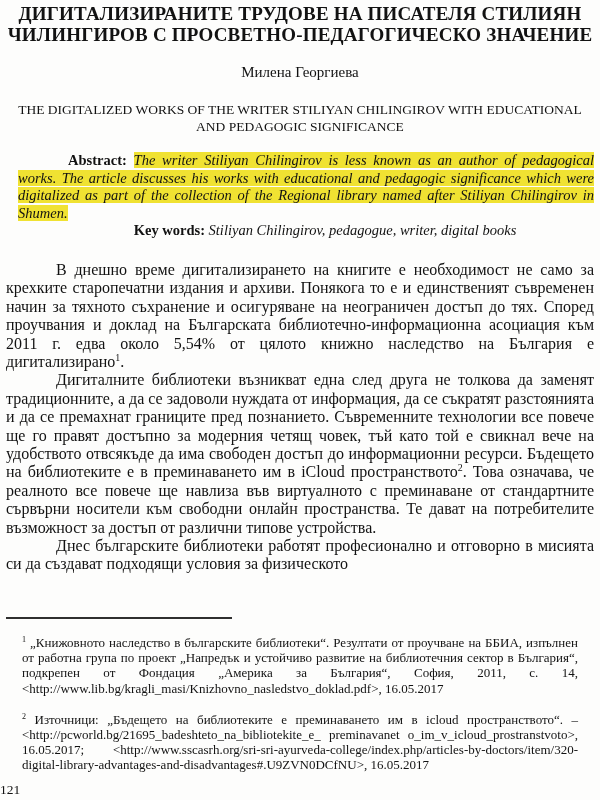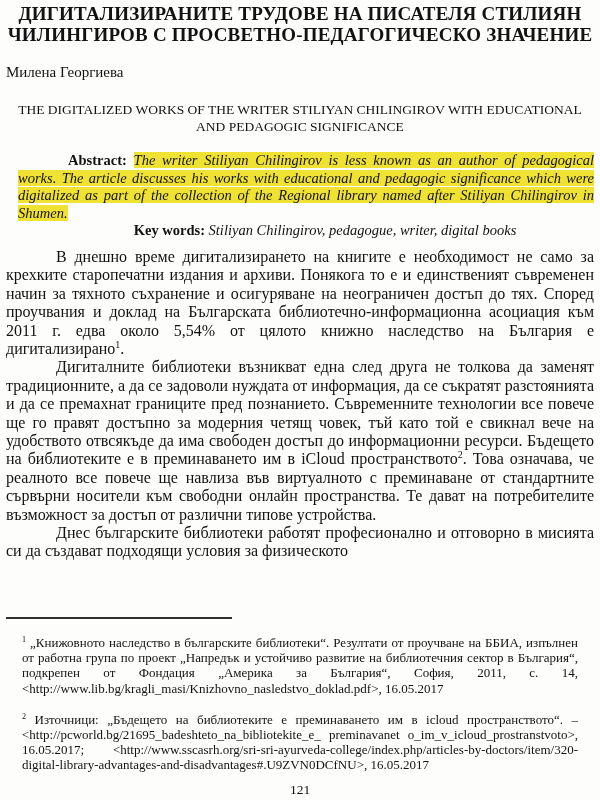--- a/index.html
+++ b/index.html
@@ -13,47 +13,47 @@
     overflow:hidden;
     box-sizing:border-box;
     padding:2px 6px 0 6px;
   }
   .title-bg{
     margin:1px 0 0 0;
     font-size:19px;line-height:21px;
     font-weight:bold;text-align:center;
     letter-spacing:.2px;
   }
-  .author-bg{margin-top:18px;font-size:15px;line-height:18px;text-align:left;}
+  .author-bg{margin-top:18px;font-size:15px;line-height:18px;text-align:center;}
   .title-en{margin-top:21px;font-size:13.5px;line-height:16.5px;text-align:center;}
   .author-en{font-size:13.5px;line-height:16.5px;text-align:center;}
   .abstract{
     margin:17px 0 0 12px;
     font-size:14.5px;line-height:17.6px;
     text-align:justify;text-indent:50px;
   }
   .abstract .lbl,.keywords .lbl{font-weight:bold;font-style:normal;}
   .abs-text{font-style:italic;}
   .keywords{margin:0;font-size:14.5px;line-height:17.6px;text-indent:50px;text-align:center;}
   .kw-text{font-style:italic;}
-  .article-body{margin-top:8px;height:352px;overflow:hidden;}
+  .article-body{margin-top:21px;height:352px;overflow:hidden;}
   .article-body p{
     margin:0;font-size:16px;line-height:18.4px;
     text-align:justify;text-indent:50px;
   }
   sup{font-size:.62em;line-height:0;vertical-align:super;}
   .footer-region{position:absolute;left:6px;right:6px;top:617px;}
   .fn-rule{width:226px;border:0;border-top:2.5px solid #2f2f2f;margin:0 0 6px 0;}
   .footnote{
     margin:16px;font-size:13px;line-height:15.2px;
     text-align:justify;overflow-wrap:break-word;
   }
   .page-number{
     position:absolute;left:0;right:0;bottom:2px;
-    text-align:center;font-size:13.5px;
+    text-align:left;font-size:13.5px;
   }
 </style>
 </head>
 <body>
 
 <div class="page" style="background-color: rgb(253, 253, 252); color: rgb(18, 18, 18);">
 
   <h1 class="title-bg">ДИГИТАЛИЗИРАНИТЕ ТРУДОВЕ НА ПИСАТЕЛЯ СТИЛИЯН ЧИЛИНГИРОВ С ПРОСВЕТНО-ПЕДАГОГИЧЕСКО ЗНАЧЕНИЕ</h1>
 
   <div class="author-bg">Милена Георгиева</div>

